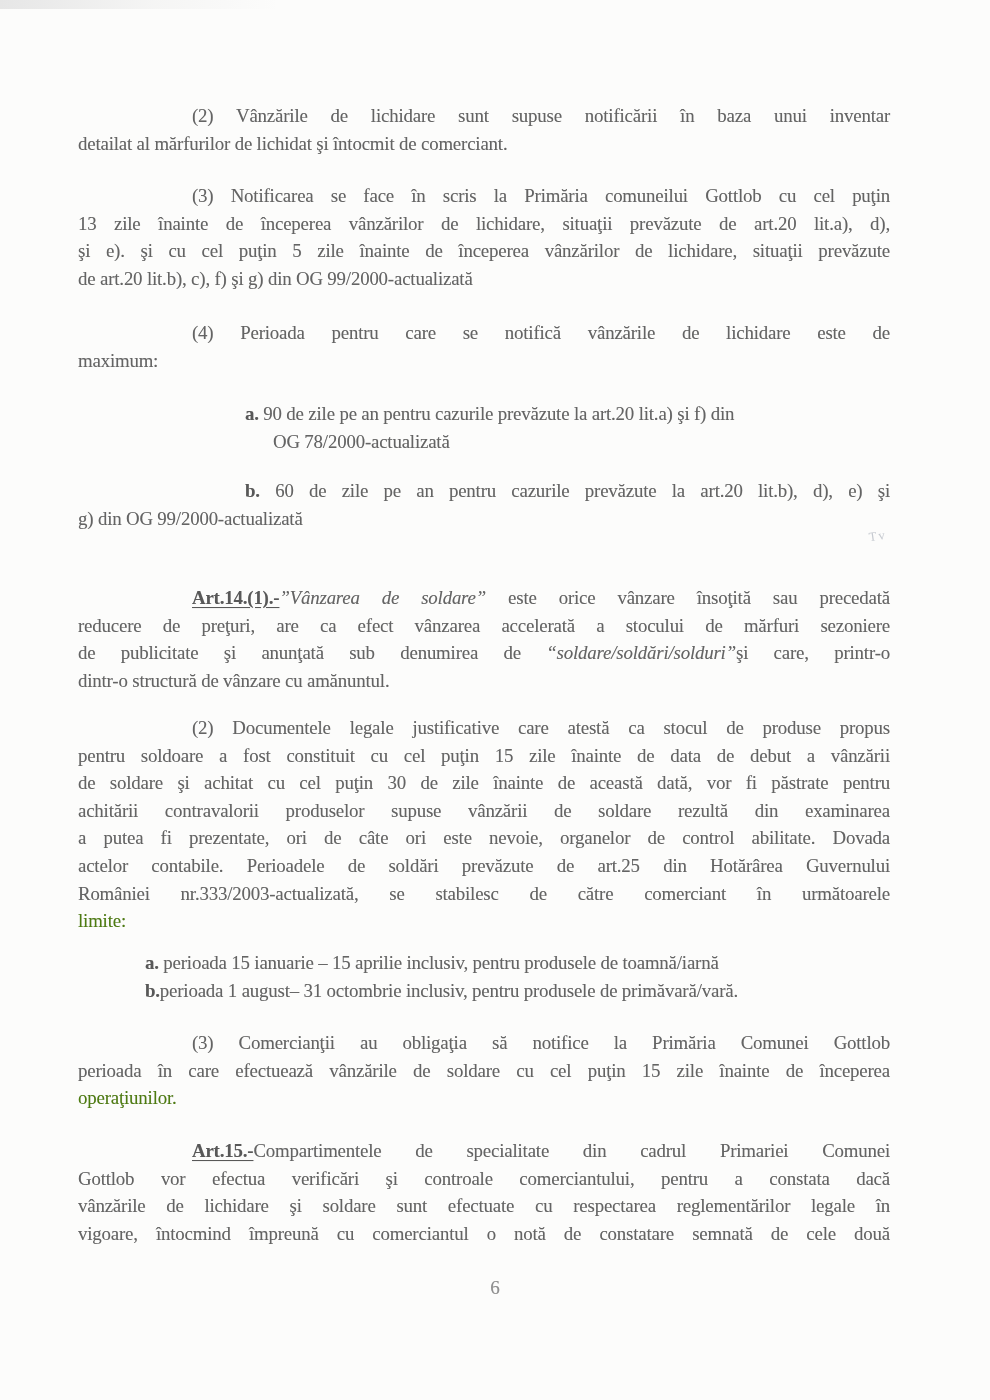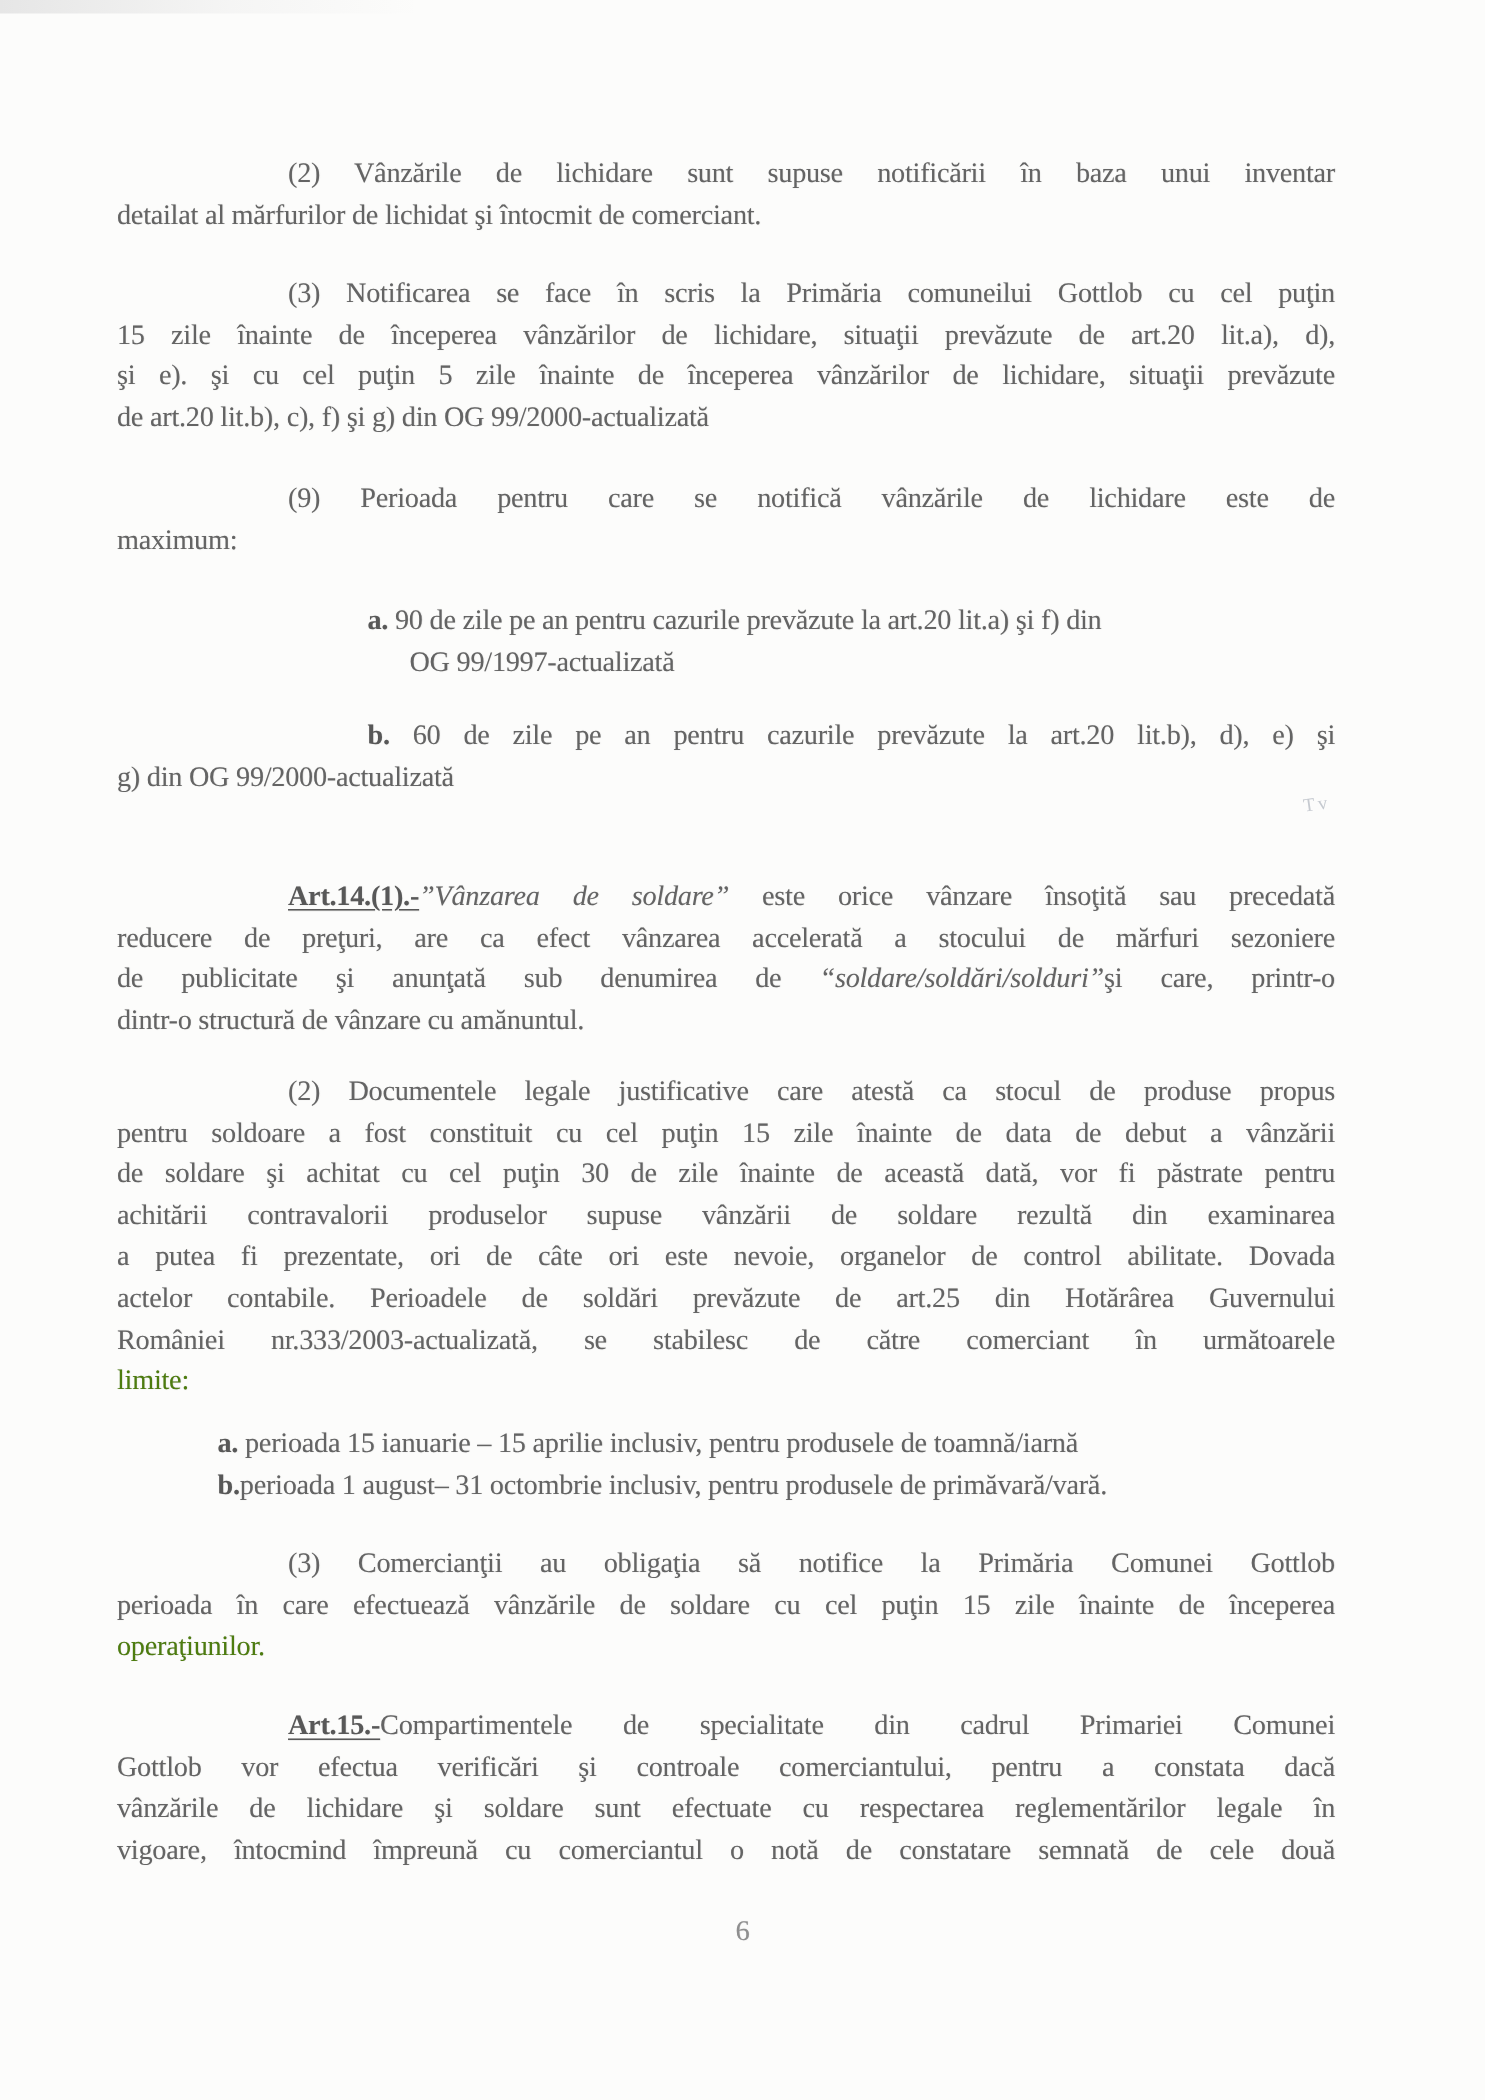--- a/index.html
+++ b/index.html
@@ -45,33 +45,33 @@
 <div class="page">
   <div class="smudge"></div>
 
   <div class="block" style="top:102px">
     <div class="ln ind">(2) Vânzările de lichidare sunt supuse notificării în baza unui inventar</div>
     <div class="ln last">detailat al mărfurilor de lichidat şi întocmit de comerciant.</div>
   </div>
 
   <div class="block" style="top:182px">
     <div class="ln ind">(3) Notificarea se face în scris la Primăria comuneilui Gottlob cu cel puţin</div>
-    <div class="ln">15 zile înainte de începerea vânzărilor de lichidare, situaţii prevăzute de art.20 lit.a), d),</div>
+    <div class="ln">13 zile înainte de începerea vânzărilor de lichidare, situaţii prevăzute de art.20 lit.a), d),</div>
     <div class="ln">şi e). şi cu cel puţin 5 zile înainte de începerea vânzărilor de lichidare, situaţii prevăzute</div>
     <div class="ln last">de art.20 lit.b), c), f) şi g) din OG 99/2000-actualizată</div>
   </div>
 
   <div class="block" style="top:319px">
-    <div class="ln ind">(9) Perioada pentru care se notifică vânzările de lichidare este de</div>
+    <div class="ln ind">(4) Perioada pentru care se notifică vânzările de lichidare este de</div>
     <div class="ln last">maximum:</div>
   </div>
 
   <div class="block" style="top:400px; left:245px; width:645px">
     <div class="ln nj"><span class="b">a.</span><span> 90 de zile pe an pentru cazurile prevăzute la art.20 lit.a) şi f) din</span></div>
-    <div class="ln nj pad28">OG 99/1997-actualizată</div>
+    <div class="ln nj pad28">OG 78/2000-actualizată</div>
   </div>
 
   <div class="block" style="top:477px">
     <div class="ln ind167"><span class="b">b.</span><span> 60 de zile pe an pentru cazurile prevăzute la art.20 lit.b), d), e) şi</span></div>
     <div class="ln nj">g)  din OG 99/2000-actualizată</div>
   </div>
 
   <div class="artifact-tv">Tv</div>
 
   <div class="block" style="top:584px">

